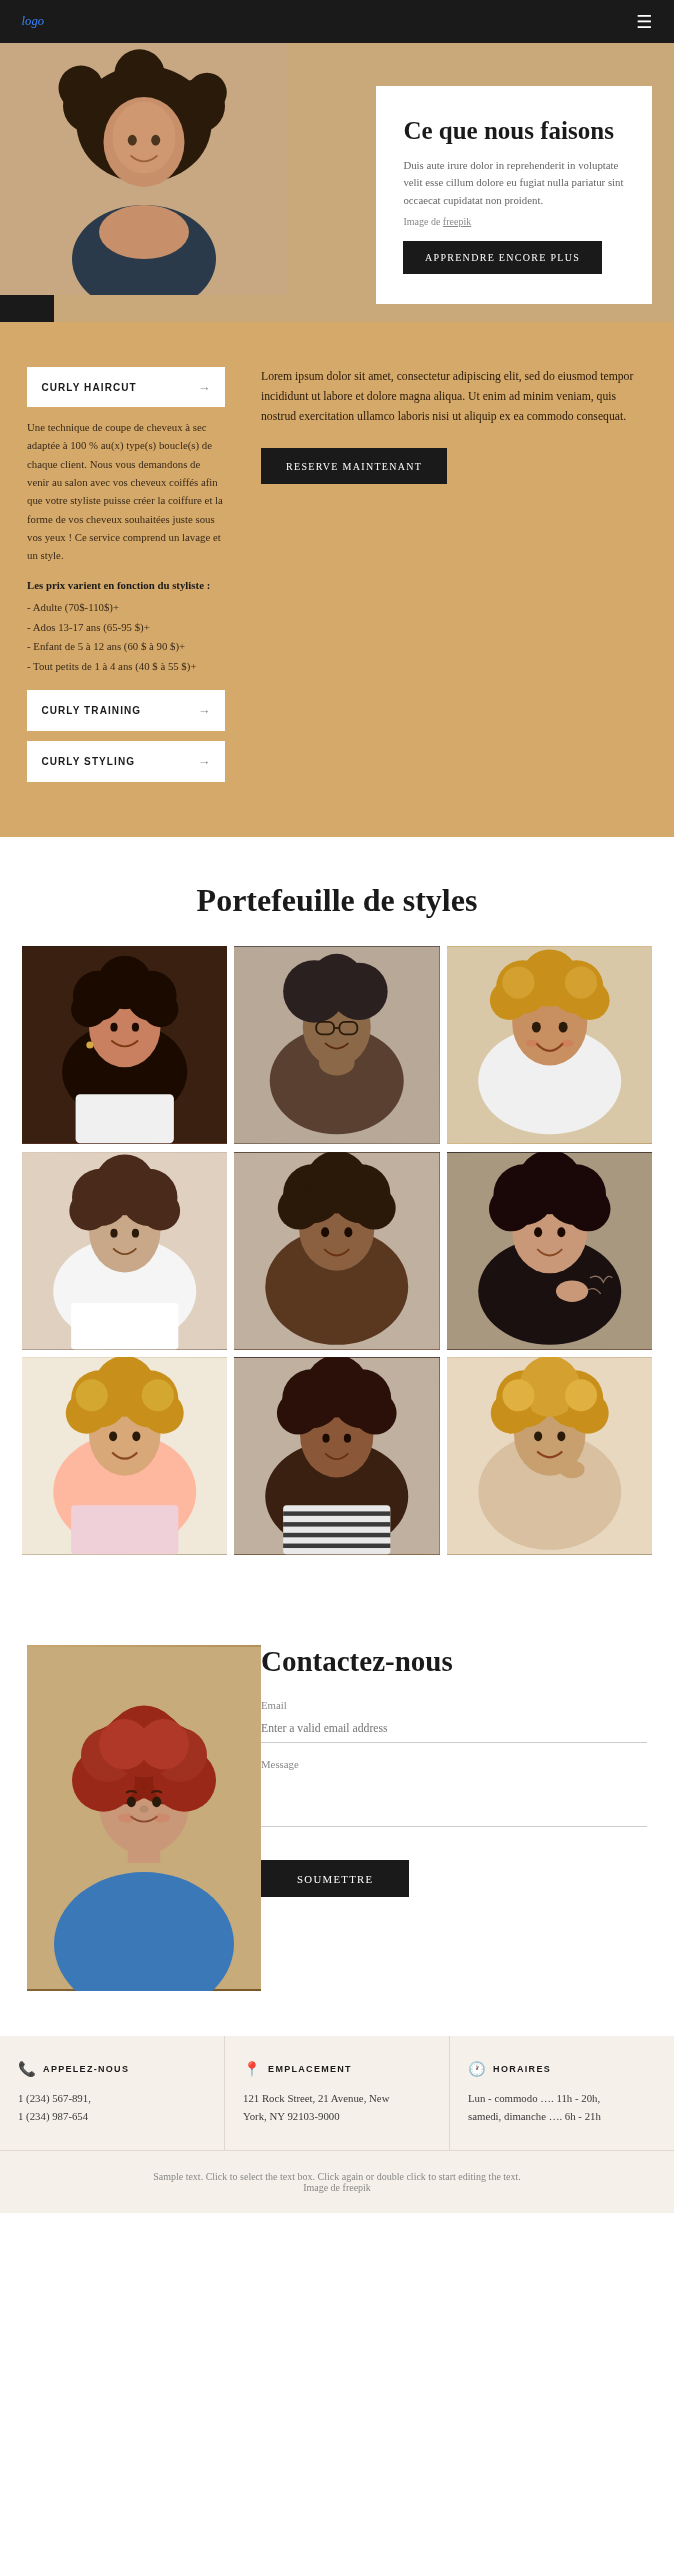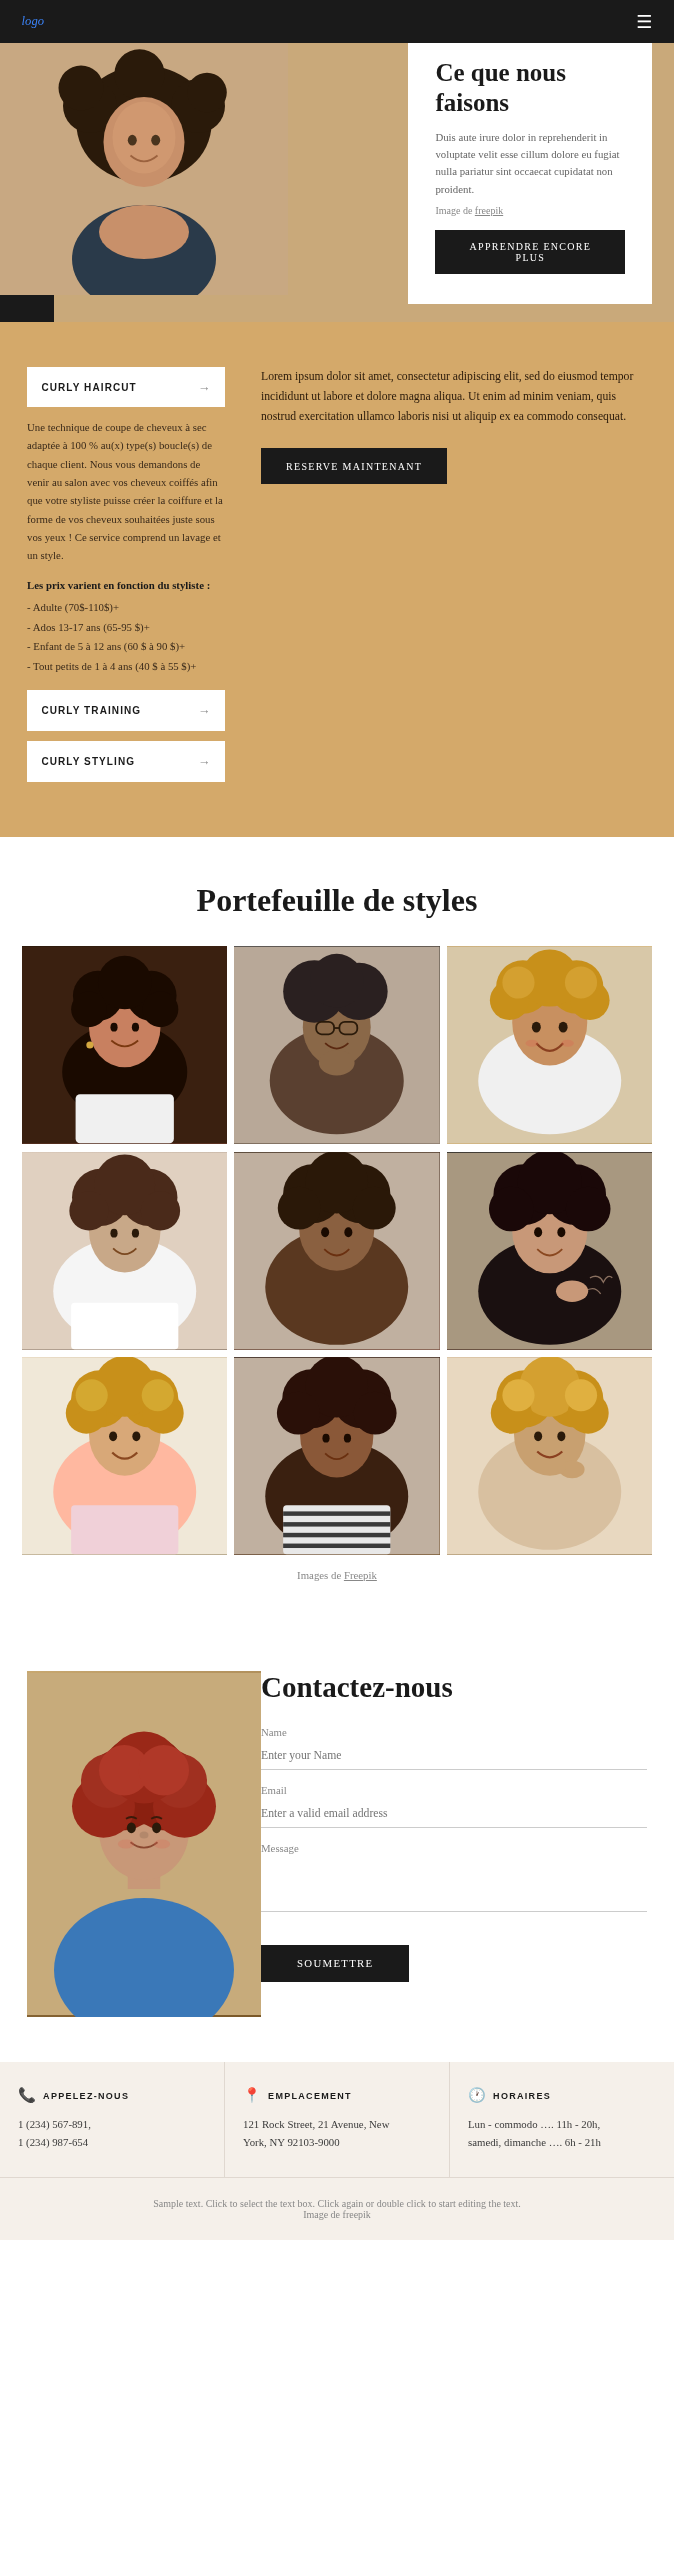--- a/index.html
+++ b/index.html
@@ -44,21 +44,21 @@
     .hero-person-svg {
       width: 100%;
       height: 100%;
     }
     .hero-content {
       position: absolute;
       right: 21.6px;
       bottom: 18px;
       background: #fff;
       padding: 30px 27px;
-      width: 244px;
+      width: 276px;
     }
     .hero-title { font-size: 25px; font-weight: 700; color: #1a1a1a; line-height: 1.2; margin-bottom: 10.8px; }
     .hero-desc { font-size: 10.8px; color: #666; line-height: 1.6; margin-bottom: 7.2px; }
     .hero-credit { font-size: 10px; color: #888; margin-bottom: 14.4px; }
     .hero-credit a { color: #888; }
     .hero-btn {
       display: inline-block;
       background: #1a1a1a;
       color: #fff;
       font-size: 10px;
@@ -485,24 +485,20 @@
         <circle cx="150" cy="42" r="18" fill="#e0b040"></circle>
         <path d="M101 105 Q115 118 129 105" stroke="#8a4020" stroke-width="2.5" fill="none"></path>
         <ellipse cx="102" cy="88" rx="4.5" ry="5.5" fill="#2a1a0a"></ellipse>
         <ellipse cx="128" cy="88" rx="4.5" ry="5.5" fill="#2a1a0a"></ellipse>
 
         <ellipse cx="140" cy="125" rx="14" ry="10" fill="#c8a070"></ellipse>
         <ellipse cx="128" cy="120" rx="5" ry="10" fill="#c8a070"></ellipse>
       </svg>
     </div>
   </div>
-  <p class="portfolio-credit">
-    <span>Images de</span>
-    <a href="#">Freepik</a>
-  </p>
 </section>
 
 <section class="contact-section">
   <div class="contact-left">
     <div class="contact-person">
       <svg viewBox="0 0 260 380" width="100%" height="100%" xmlns="http://www.w3.org/2000/svg">
         <rect width="260" height="380" fill="#c8a870"></rect>
 
         <rect width="260" height="380" fill="rgba(200,180,150,0.3)"></rect>
 
@@ -534,24 +530,20 @@
 
         <ellipse cx="110" cy="190" rx="9" ry="5" fill="rgba(220,100,80,0.25)"></ellipse>
         <ellipse cx="150" cy="190" rx="9" ry="5" fill="rgba(220,100,80,0.25)"></ellipse>
       </svg>
     </div>
   </div>
   <div class="contact-right">
     <h2 class="contact-title">Contactez-nous</h2>
     <form>
       <div class="form-group">
-        <label class="form-label">Name</label>
-        <input class="form-input" type="text" placeholder="Enter your Name" style="">
-      </div>
-      <div class="form-group">
         <label class="form-label">Email</label>
         <input class="form-input" type="email" placeholder="Enter a valid email address" style="">
       </div>
       <div class="form-group">
         <label class="form-label">Message</label>
         <textarea class="form-textarea" style=""></textarea>
       </div>
       <button class="submit-btn" type="submit">SOUMETTRE</button>
     </form>
   </div>

